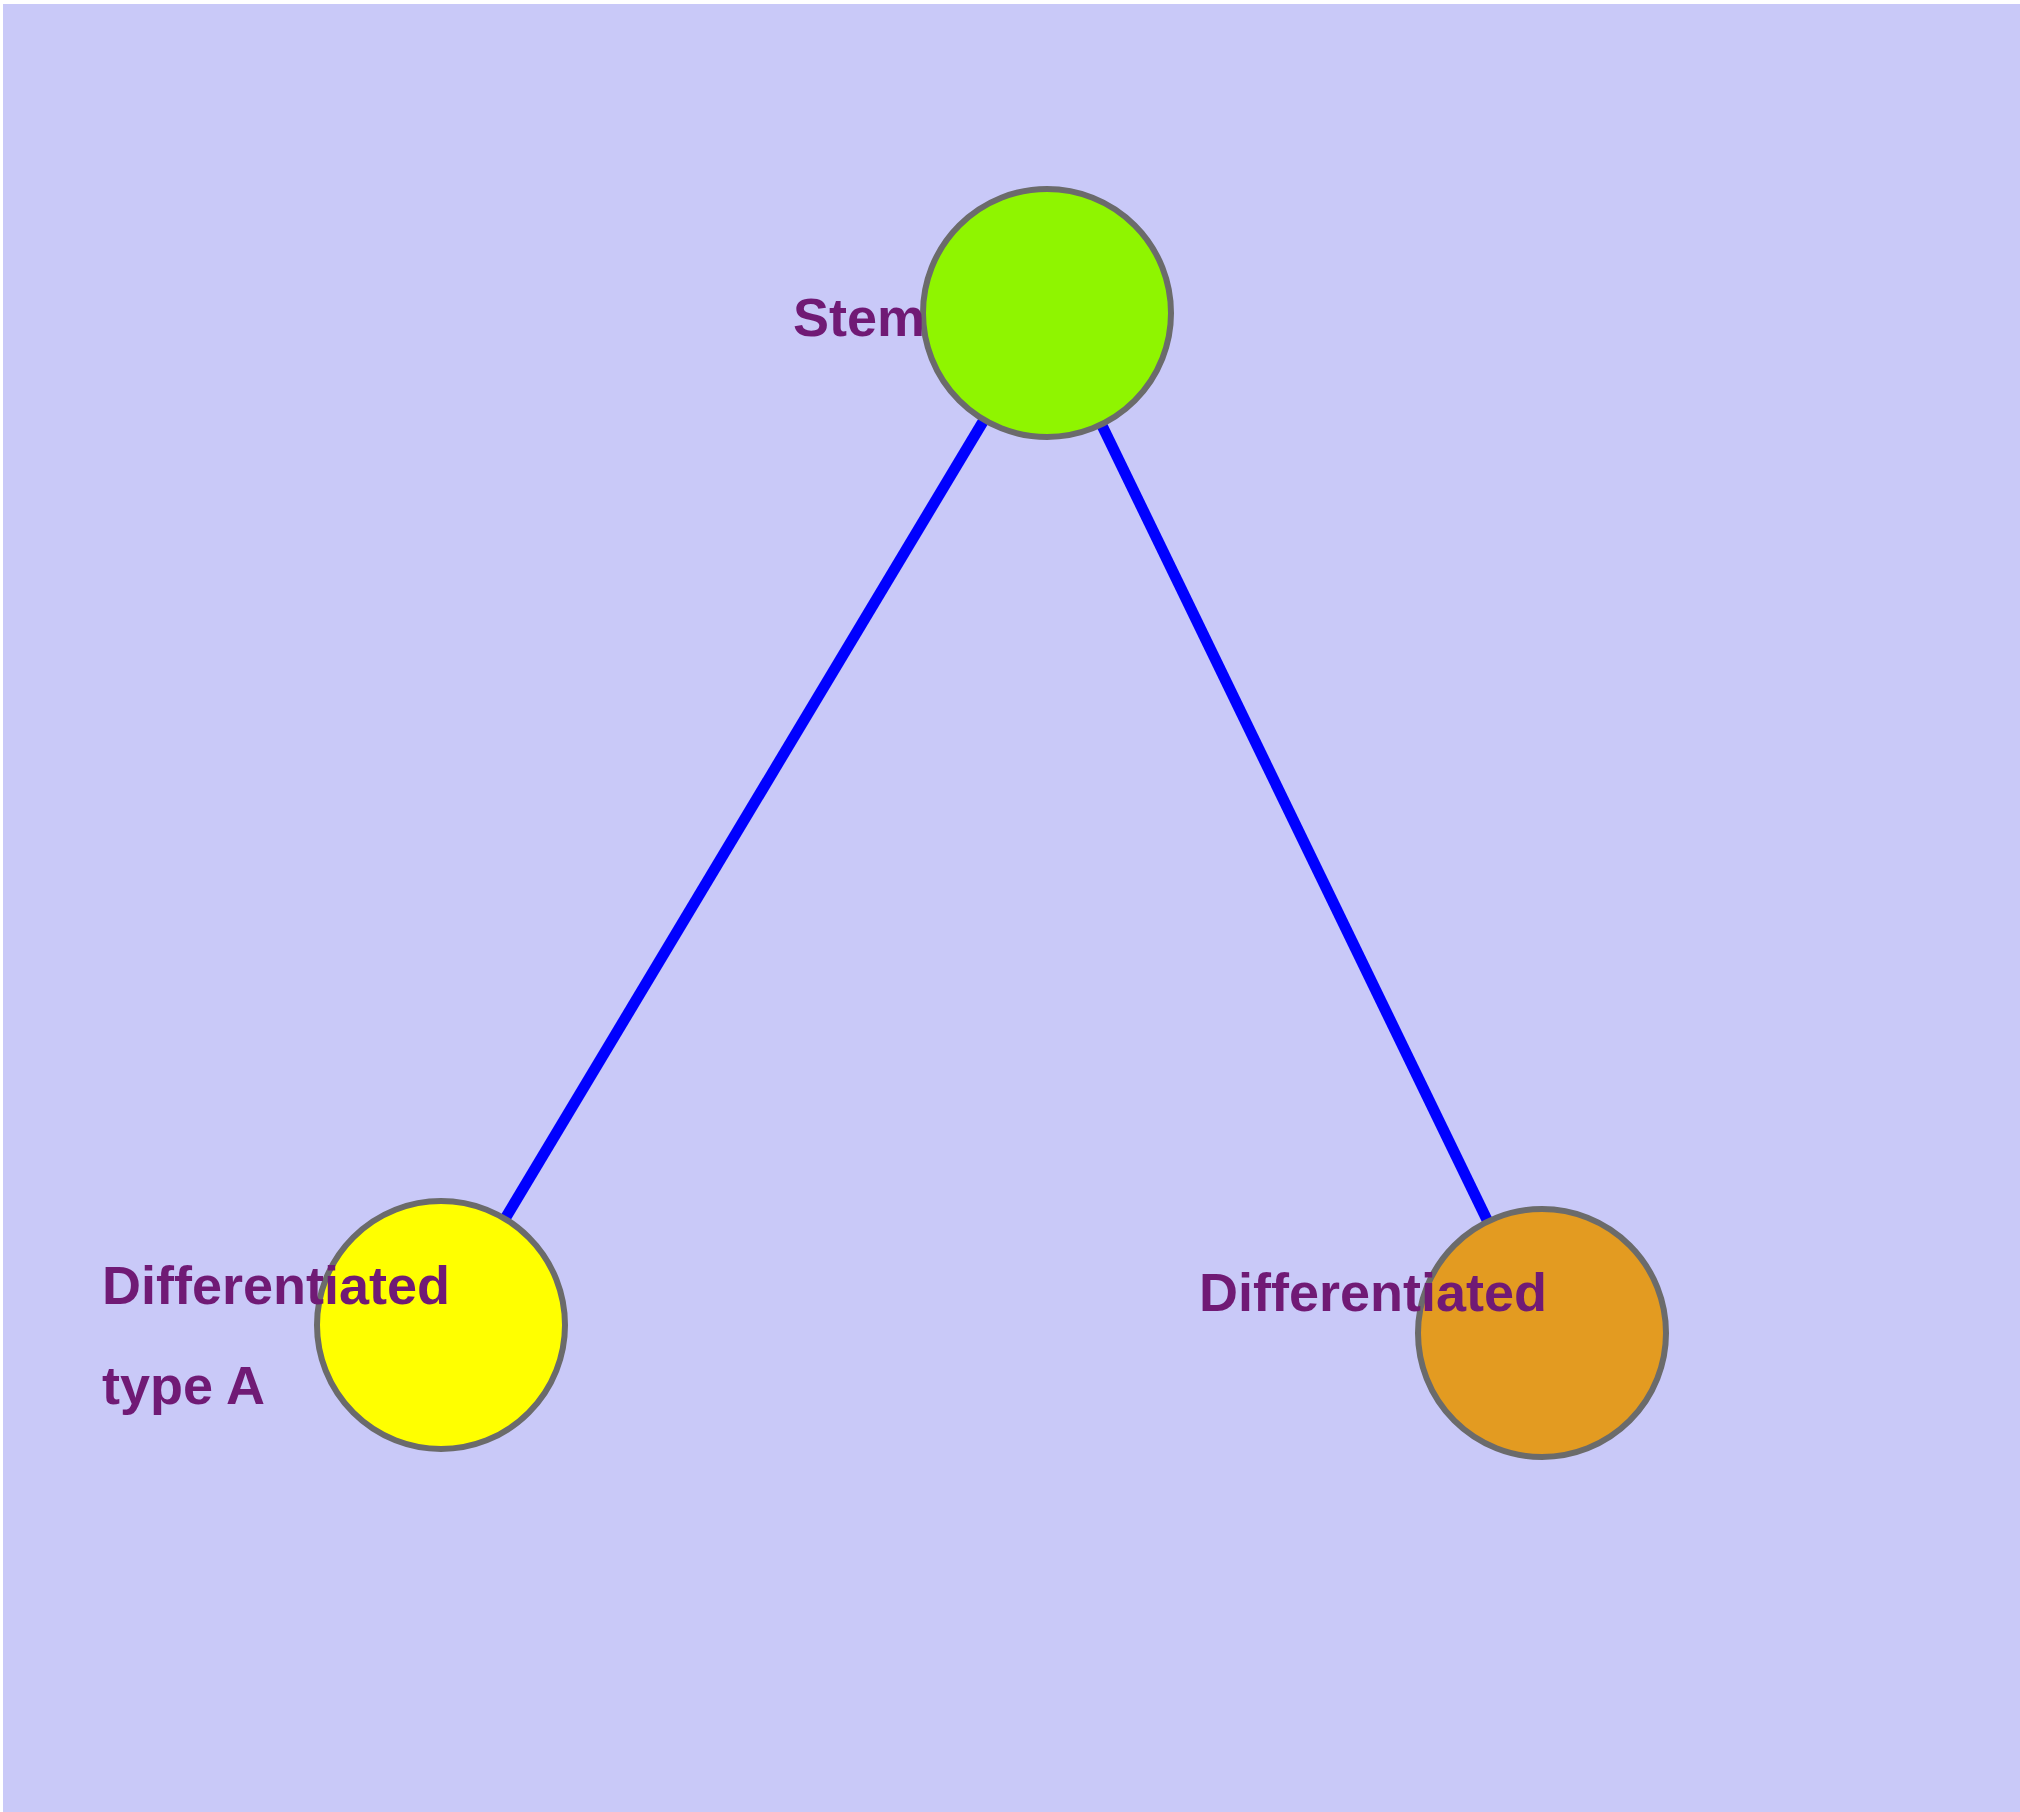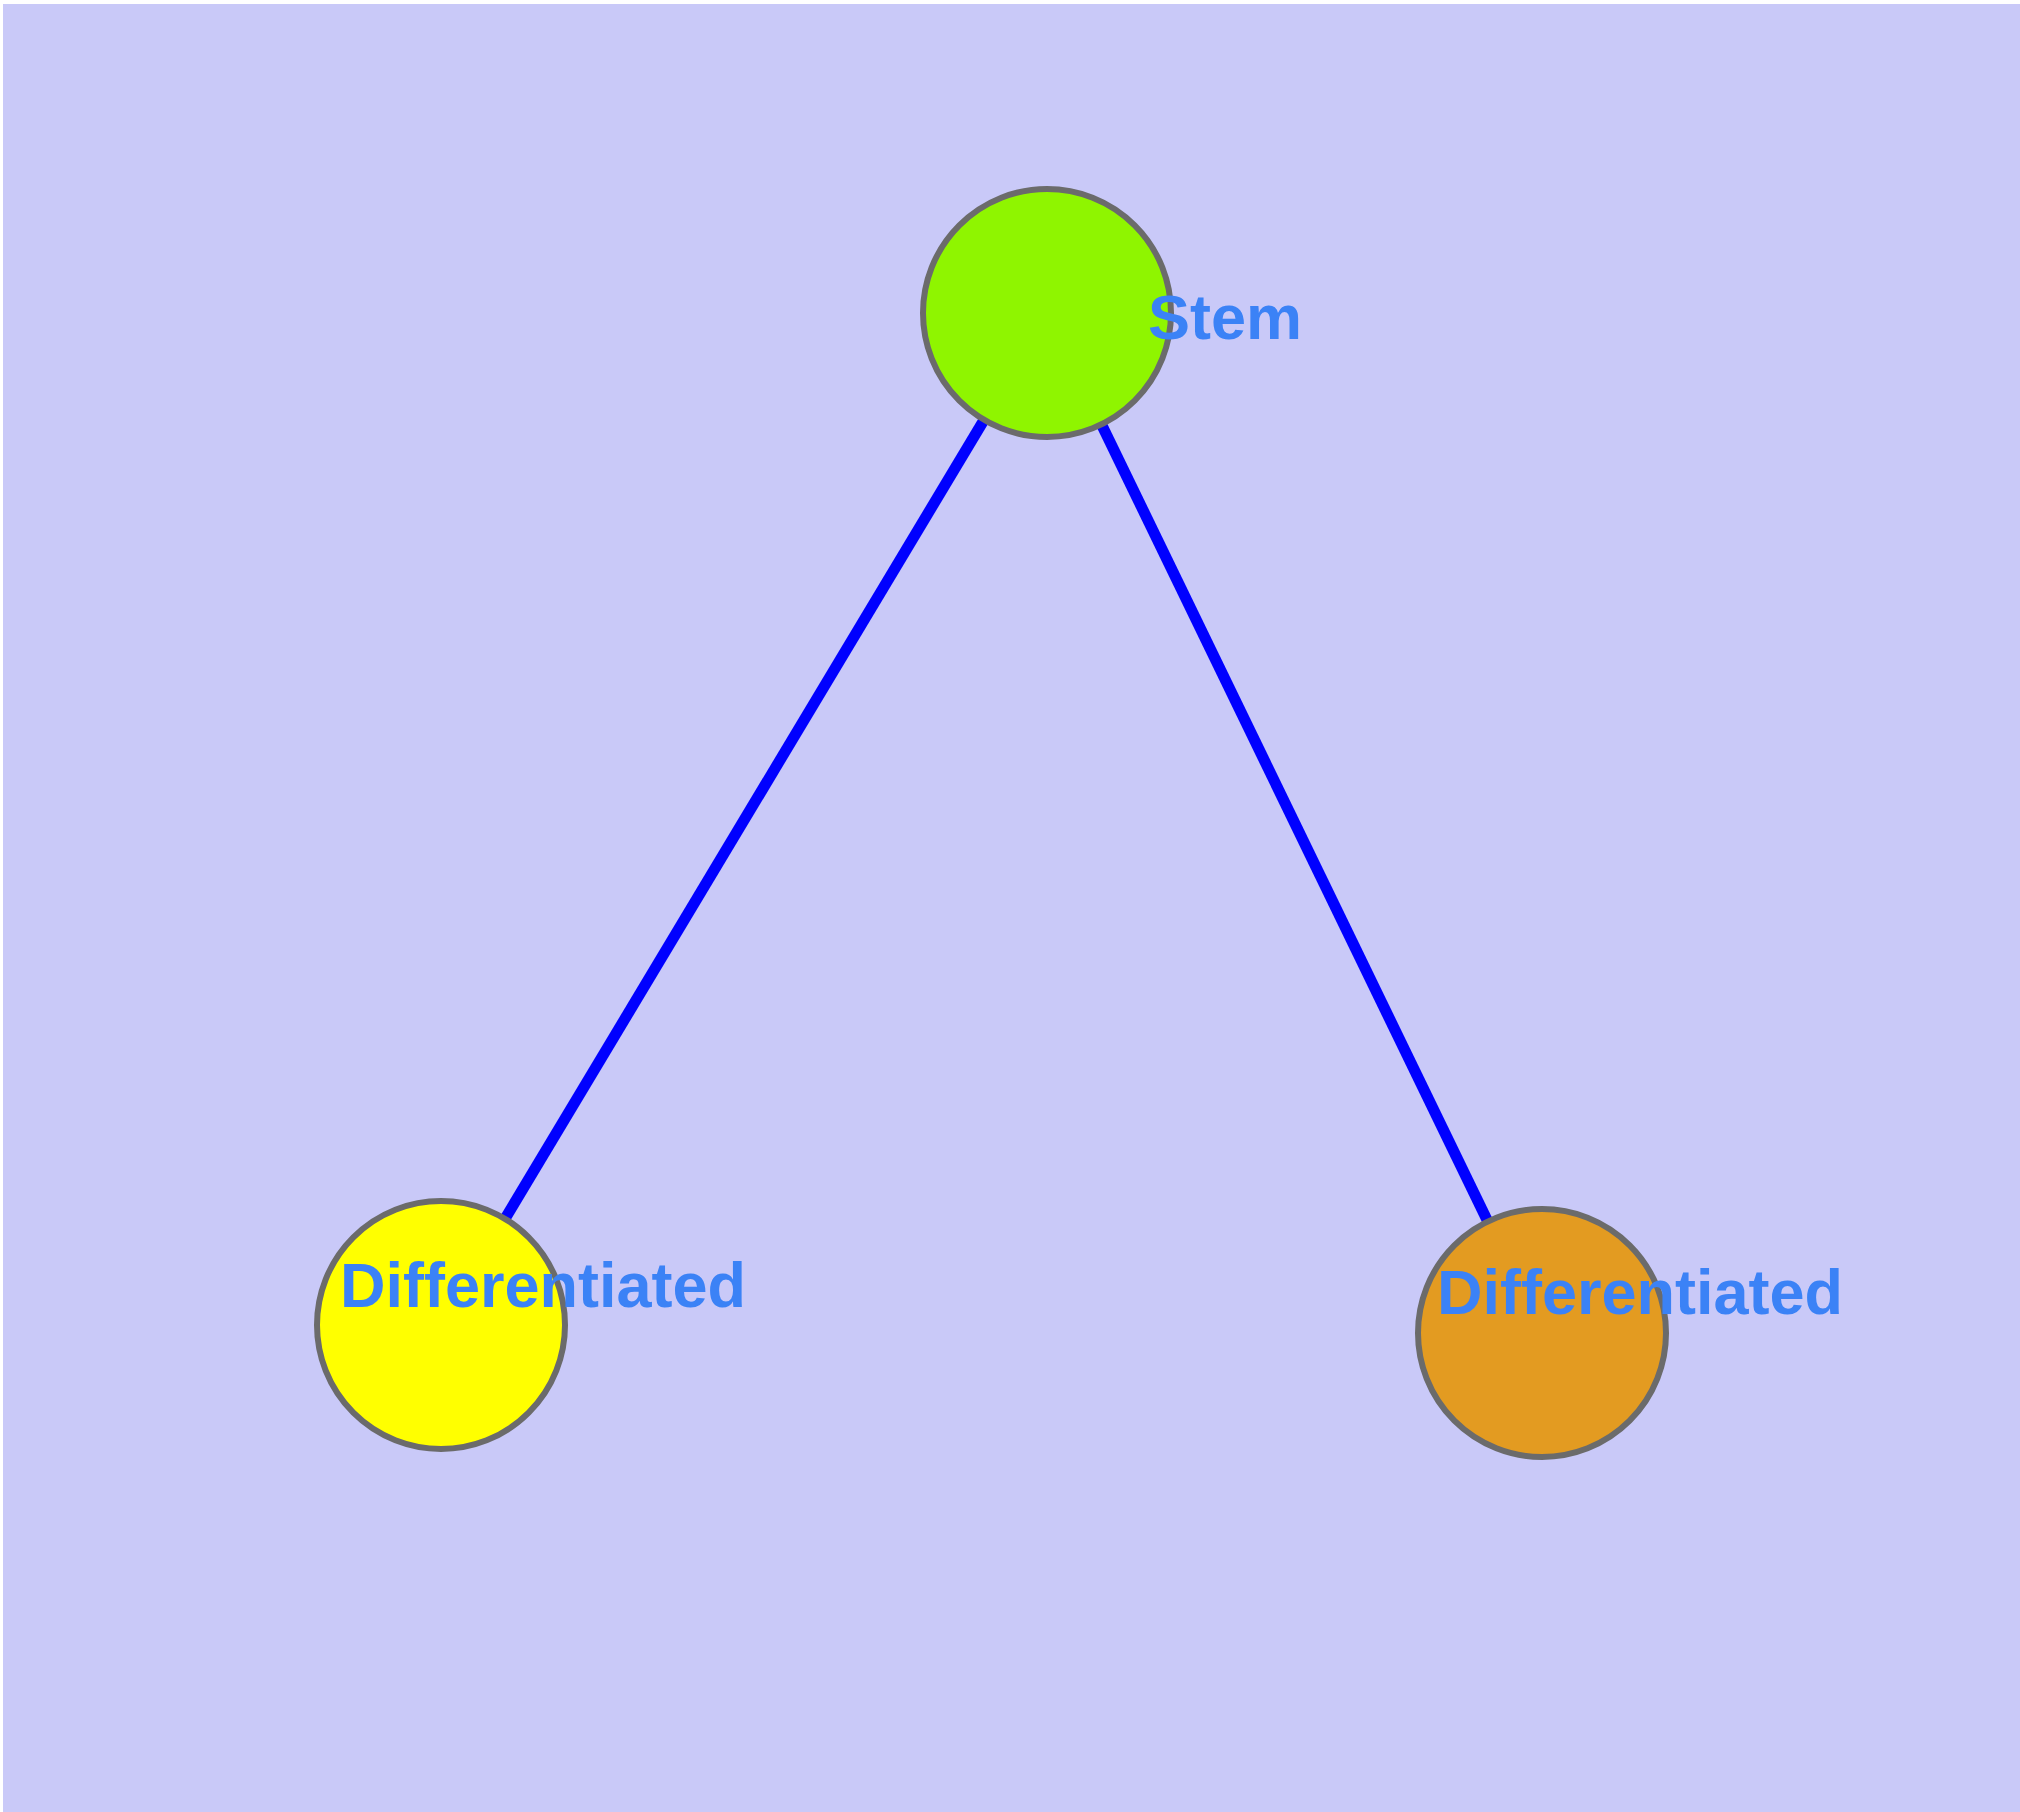--- a/index.html
+++ b/index.html
@@ -34,24 +34,24 @@
     width: 254px;
     height: 254px;
     border: 6px solid #6b6b6b;
     border-radius: 50%;
     box-sizing: border-box;
     z-index: 2;
   }
   .node-label {
     position: absolute;
     z-index: 3;
-    color: #3b82f6;
+    color: #701a75;
     font-weight: bold;
-    font-size: 63px;
-    text-align: right;
+    font-size: 54px;
+    text-align: left;
     white-space: nowrap;
   }
   .label-single {
     line-height: 102px;
   }
   .label-multi div {
     line-height: 100px;
   }
   #stem-label   { left: 793px;  top: 266px;  width: 509px; }
   #type-a-label { left: 102px;  top: 1235px; width: 644px; }
@@ -75,20 +75,21 @@
   <div id="stem-node" class="node" style="background-color: rgb(143, 245, 0);"></div>
 
   <div id="type-a-node" class="node" style="background-color: rgb(255, 255, 0);"></div>
 
   <div id="type-b-node" class="node" style="background-color: rgb(227, 155, 33);"></div>
 
   <div id="stem-label" class="node-label label-single">Stem</div>
 
   <div id="type-a-label" class="node-label label-multi">
     <div>Differentiated</div>
+    <div>type A</div>
   </div>
 
   <div id="type-b-label" class="node-label label-multi">
     <div>Differentiated</div>
   </div>
 
 </div>
 
 
 </body></html>

